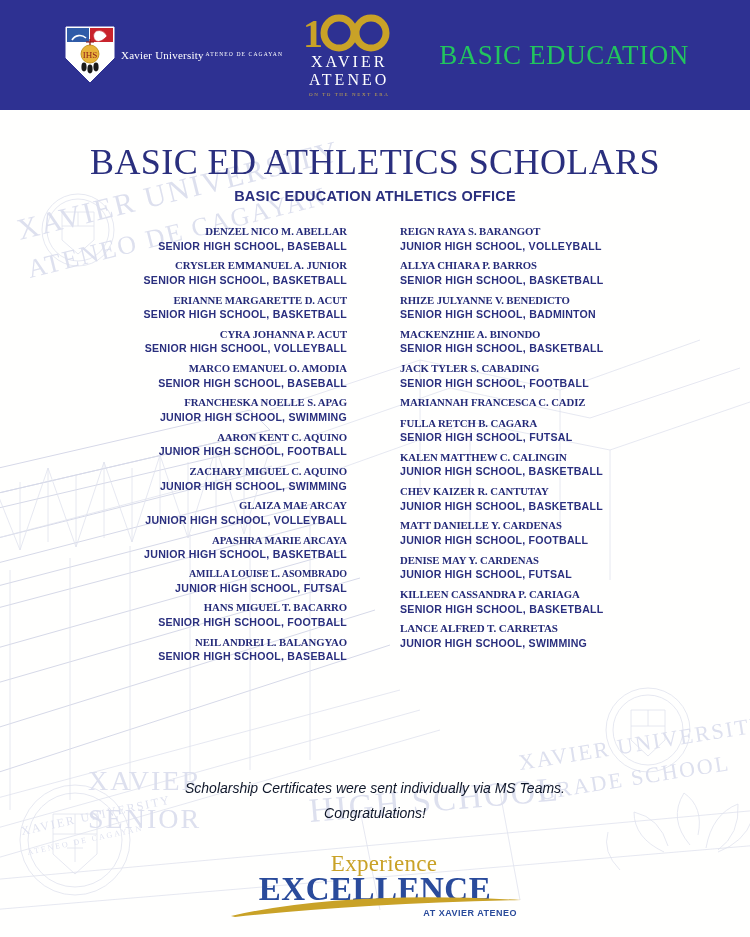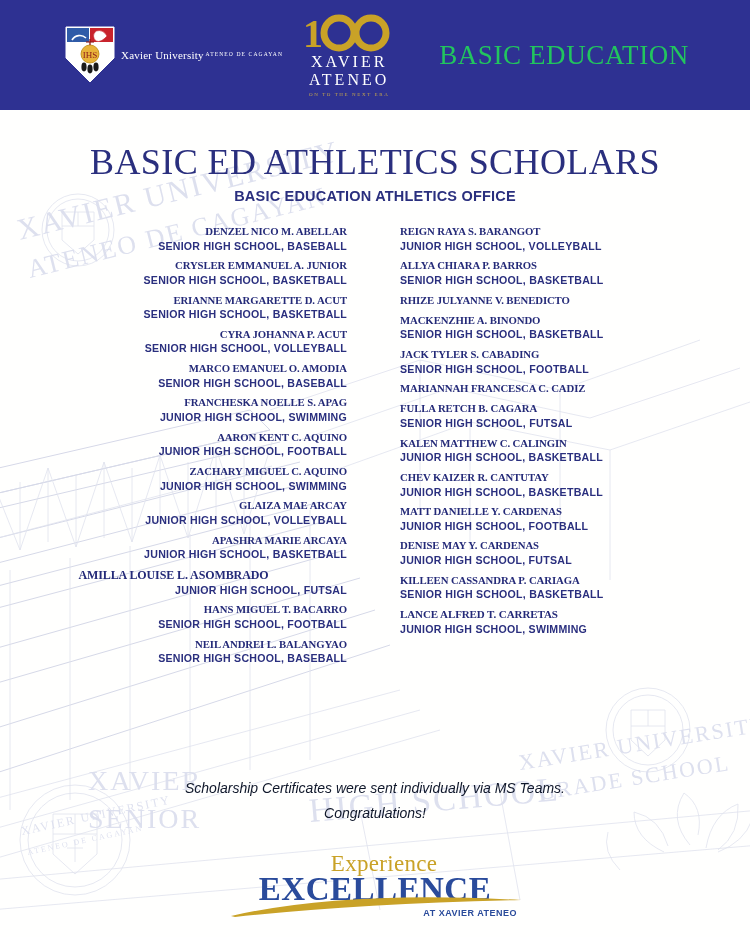--- a/index.html
+++ b/index.html
@@ -413,21 +413,21 @@
         </div>
         <div class="entry">
           <div class="entry-name" style="font-size: 10.75px;">GLAIZA MAE ARCAY</div>
           <div class="entry-detail">JUNIOR HIGH SCHOOL, VOLLEYBALL</div>
         </div>
         <div class="entry">
           <div class="entry-name" style="font-size: 10.75px;">APASHRA MARIE ARCAYA</div>
           <div class="entry-detail">JUNIOR HIGH SCHOOL, BASKETBALL</div>
         </div>
         <div class="entry">
-          <div class="entry-name" style="font-size: 12px; text-align: center;">AMILLA LOUISE L. ASOMBRADO</div>
+          <div class="entry-name" style="font-size: 10px;">AMILLA LOUISE L. ASOMBRADO</div>
           <div class="entry-detail">JUNIOR HIGH SCHOOL, FUTSAL</div>
         </div>
         <div class="entry">
           <div class="entry-name" style="font-size: 10.75px;">HANS MIGUEL T. BACARRO</div>
           <div class="entry-detail">SENIOR HIGH SCHOOL, FOOTBALL</div>
         </div>
         <div class="entry">
           <div class="entry-name" style="font-size: 10.75px;">NEIL ANDREI L. BALANGYAO</div>
           <div class="entry-detail">SENIOR HIGH SCHOOL, BASEBALL</div>
         </div>
@@ -436,20 +436,21 @@
         <div class="entry">
           <div class="entry-name" style="font-size: 10.75px;">REIGN RAYA S. BARANGOT</div>
           <div class="entry-detail">JUNIOR HIGH SCHOOL, VOLLEYBALL</div>
         </div>
         <div class="entry">
           <div class="entry-name" style="font-size: 10.75px;">ALLYA CHIARA P. BARROS</div>
           <div class="entry-detail">SENIOR HIGH SCHOOL, BASKETBALL</div>
         </div>
         <div class="entry">
           <div class="entry-name" style="font-size: 10.75px;">RHIZE JULYANNE V. BENEDICTO</div>
+          <div class="entry-detail">SENIOR HIGH SCHOOL, BADMINTON</div>
         </div>
         <div class="entry">
           <div class="entry-name" style="font-size: 10.75px;">MACKENZHIE A. BINONDO</div>
           <div class="entry-detail">SENIOR HIGH SCHOOL, BASKETBALL</div>
         </div>
         <div class="entry">
           <div class="entry-name" style="font-size: 10.75px;">JACK TYLER S. CABADING</div>
           <div class="entry-detail">SENIOR HIGH SCHOOL, FOOTBALL</div>
         </div>
         <div class="entry">

